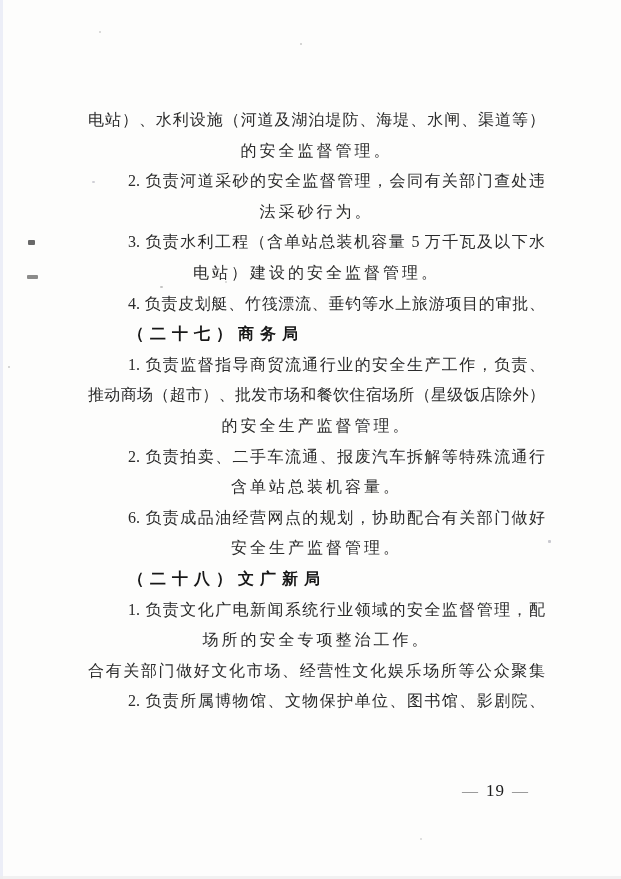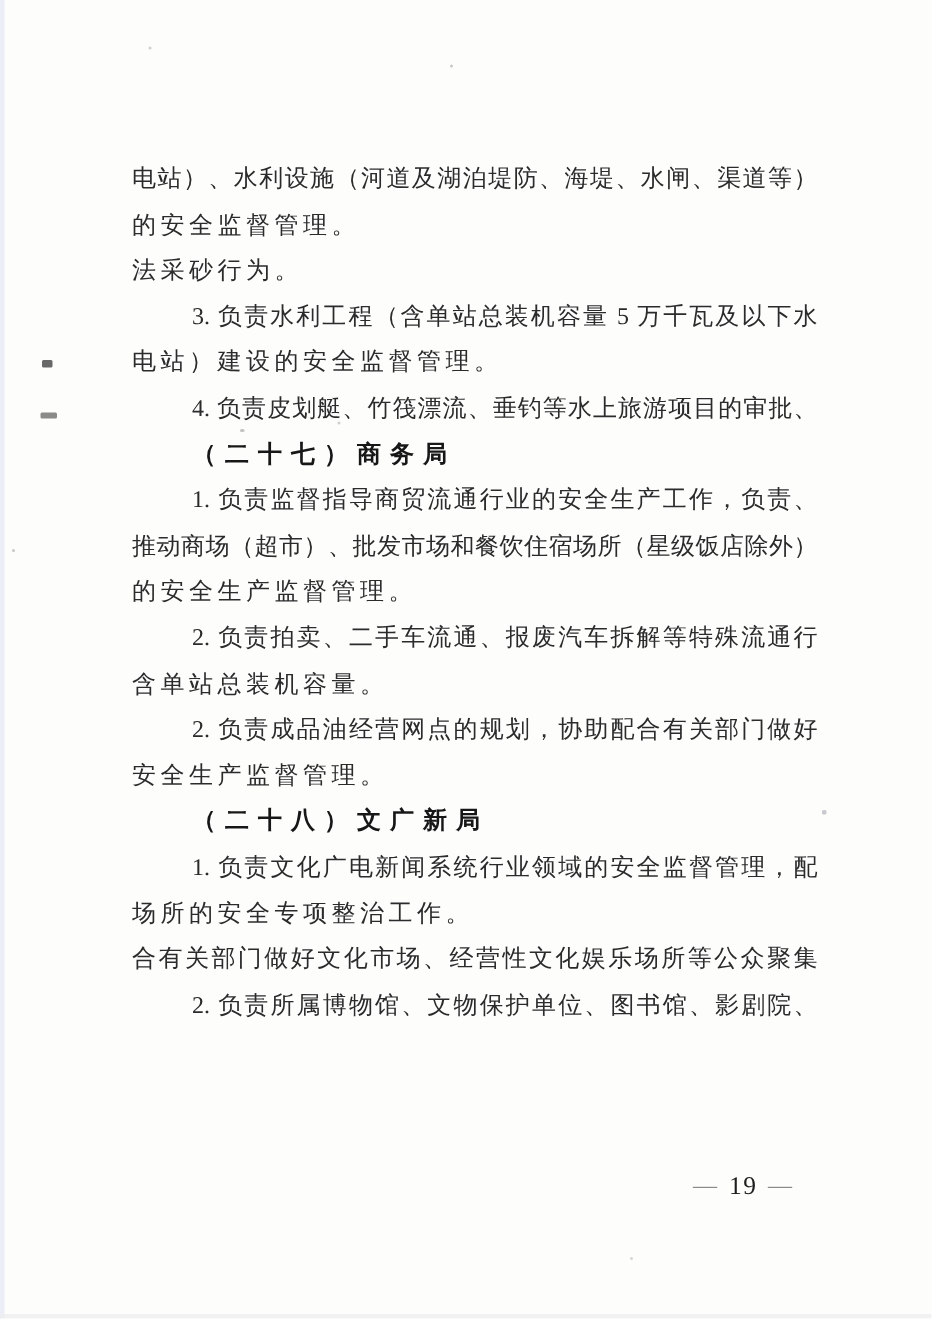--- a/index.html
+++ b/index.html
@@ -11,21 +11,21 @@
   }
   .page{position:absolute;inset:0;padding-left:23px;}
   
   .edge-left{position:absolute;left:0;top:0;width:3px;height:879px;background:#e3e6f4;opacity:.65;}
   .edge-bottom{position:absolute;left:0;bottom:0;width:621px;height:3px;background:#ededed;opacity:.8;}
   
   .textblock{
     position:absolute;left:88px;top:105px;width:457px;
     font-size:16px;line-height:30.6px;
   }
-  .line{height:30.6px;overflow:hidden;white-space:nowrap;letter-spacing:1px;}
+  .line{height:30.6px;overflow:hidden;white-space:nowrap;letter-spacing:1px;text-align:center;}
   .line.short{letter-spacing:3px;}
   .line.just{
     white-space:normal;
     text-align:justify;text-align-last:justify;
     -moz-text-align-last:justify;
     text-justify:inter-character;
     letter-spacing:0;
   }
   .line.indent{padding-left:40px;}
   .line.heading{
@@ -56,31 +56,32 @@
 <body>
 
 <div class="page">
 
   <div class="edge-left"></div>
   <div class="edge-bottom"></div>
 
   <div class="textblock">
     <div class="line just">电站）、水利设施（河道及湖泊堤防、海堤、水闸、渠道等）</div>
     <div class="line short">的安全监督管理。</div>
+    <div class="line just indent">2. 负责河道采砂的安全监督管理，会同有关部门查处违</div>
     <div class="line short">法采砂行为。</div>
     <div class="line just indent">3. 负责水利工程（含单站总装机容量 5 万千瓦及以下水</div>
     <div class="line short">电站）建设的安全监督管理。</div>
     <div class="line just indent">4. 负责皮划艇、竹筏漂流、垂钓等水上旅游项目的审批、</div>
     <div class="line heading indent">（二十七）商务局</div>
     <div class="line just indent">1. 负责监督指导商贸流通行业的安全生产工作，负责、</div>
     <div class="line just">推动商场（超市）、批发市场和餐饮住宿场所（星级饭店除外）</div>
     <div class="line short">的安全生产监督管理。</div>
     <div class="line just indent">2. 负责拍卖、二手车流通、报废汽车拆解等特殊流通行</div>
     <div class="line short">含单站总装机容量。</div>
-    <div class="line just indent">2. 负责成品油经营网点的规划，协助配合有关部门做好</div>
+    <div class="line just indent">6. 负责成品油经营网点的规划，协助配合有关部门做好</div>
     <div class="line short">安全生产监督管理。</div>
     <div class="line heading indent">（二十八）文广新局</div>
     <div class="line just indent">1. 负责文化广电新闻系统行业领域的安全监督管理，配</div>
     <div class="line short">场所的安全专项整治工作。</div>
     <div class="line just">合有关部门做好文化市场、经营性文化娱乐场所等公众聚集</div>
     <div class="line just indent">2. 负责所属博物馆、文物保护单位、图书馆、影剧院、</div>
   </div>
 
   <div class="pagenum">
     <span class="dash">—</span>

